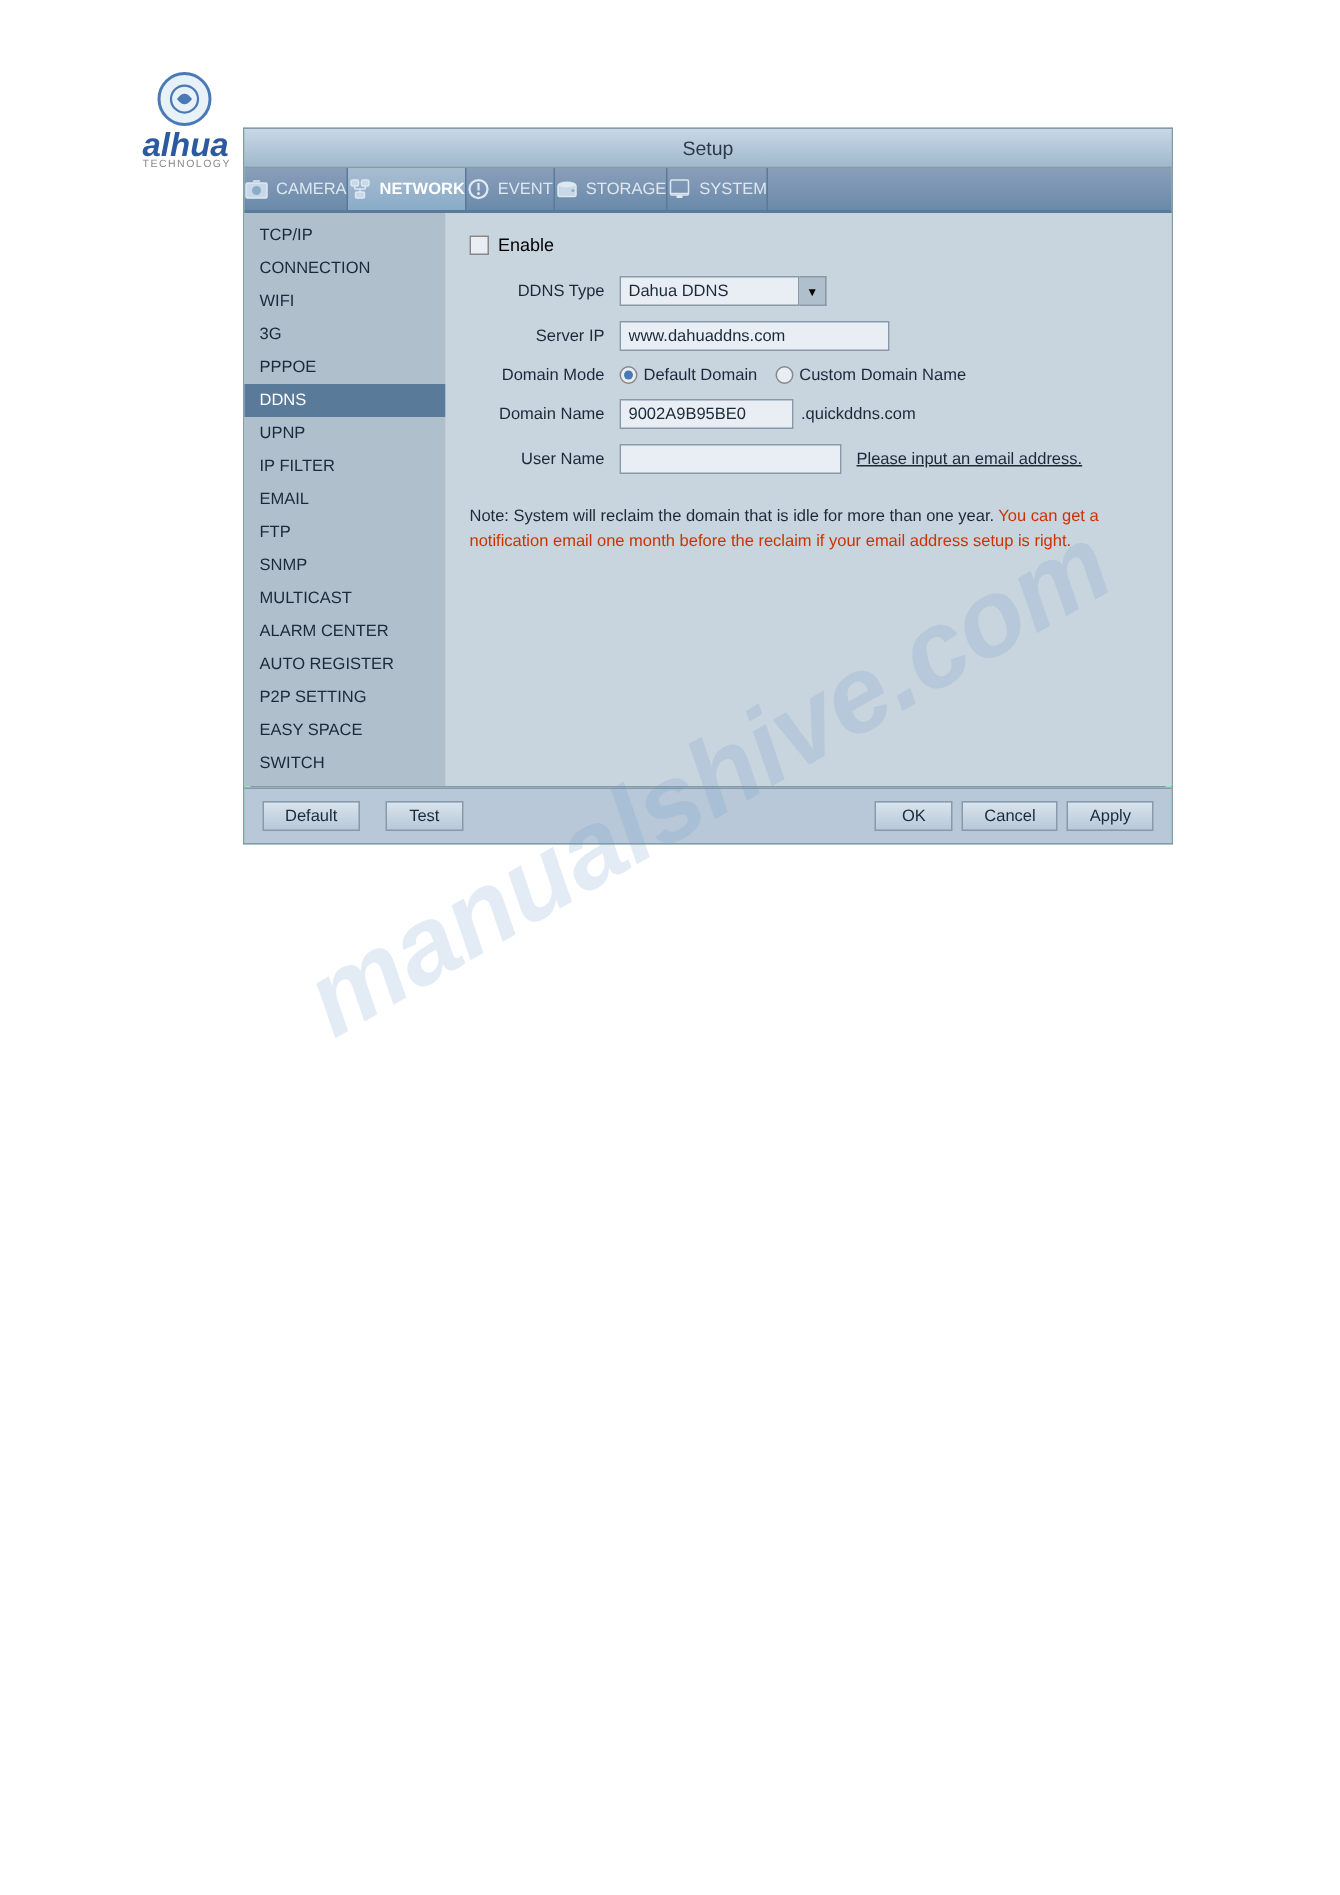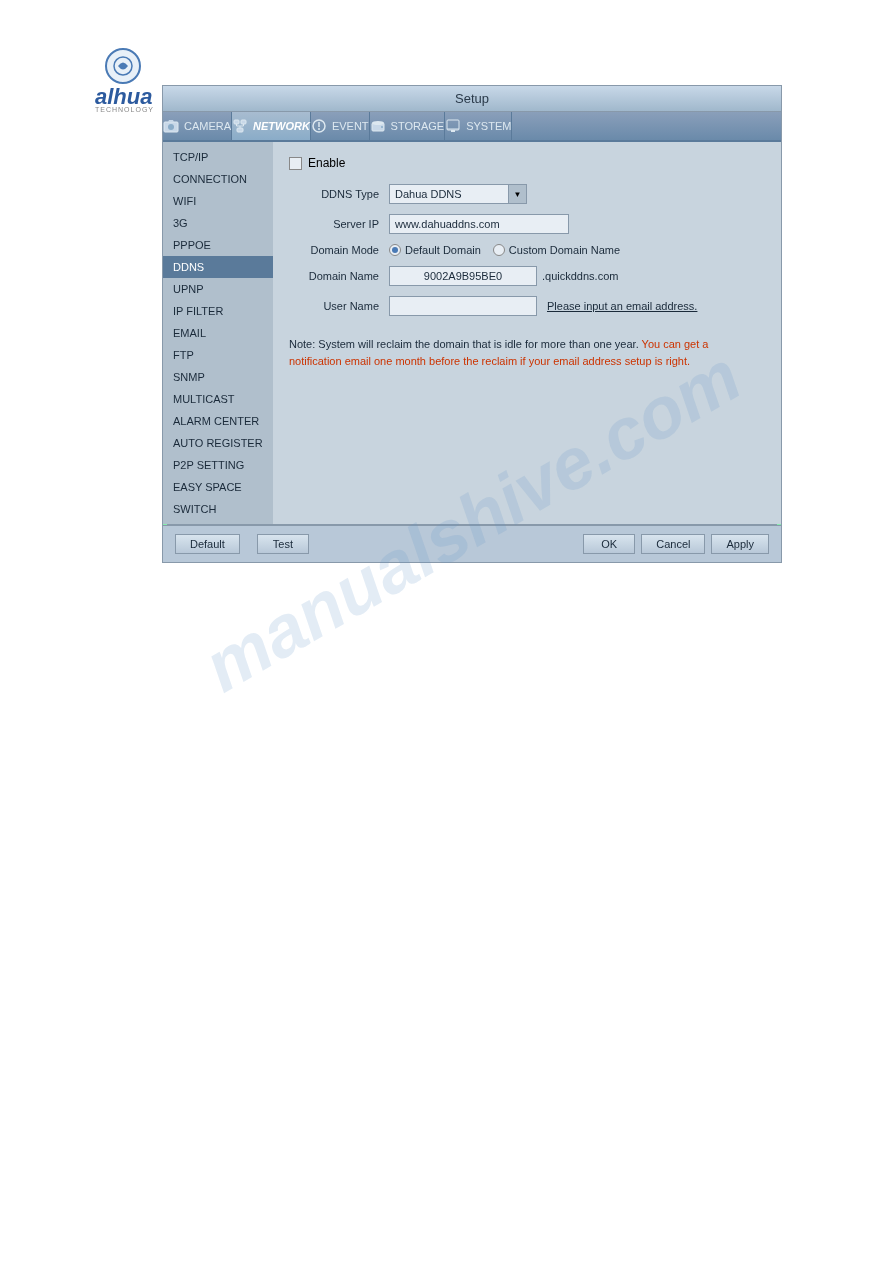--- a/index.html
+++ b/index.html
@@ -84,37 +84,36 @@
       cursor: pointer;
       font-size: 11px;
       color: #dde8f0;
       border-right: 1px solid #5a7a9a;
       gap: 5px;
     }
     .tab.active {
       background: linear-gradient(to bottom, #a8bcd0, #8aacc8);
       color: #fff;
       font-weight: bold;
-      font-style: italic;
     }
     .tab-icon {
       width: 16px;
       height: 16px;
       display: inline-block;
     }
 
     
     .content-area {
       display: flex;
       background: #c8d4de;
     }
 
     
     .sidebar {
-      width: 110px;
+      width: 134px;
       background: #b0bfcc;
       padding: 4px 0;
       flex-shrink: 0;
     }
     .sidebar-item {
       padding: 5px 10px;
       cursor: pointer;
       font-size: 11px;
       color: #1a2a3a;
       white-space: nowrap;
@@ -485,21 +484,21 @@
           <div class="radio-option">
             <div class="radio-btn"></div>
             <span>Custom Domain Name</span>
           </div>
         </div>
       </div>
 
       <div class="form-row">
         <span class="form-label">Domain Name</span>
         <div class="domain-name-row">
-          <input class="form-input domain-input" type="text" style="width: 148px; text-align: center;" value="9002A9B95BE0">
+          <input class="form-input domain-input" type="text" style="width: 116px;" value="9002A9B95BE0">
           <span class="domain-suffix">.quickddns.com</span>
         </div>
       </div>
 
       <div class="form-row">
         <span class="form-label">User Name</span>
         <input class="form-input username-input" type="text" style="width: 148px;">
         <span class="username-hint">Please input an email address.</span>
       </div>
 

